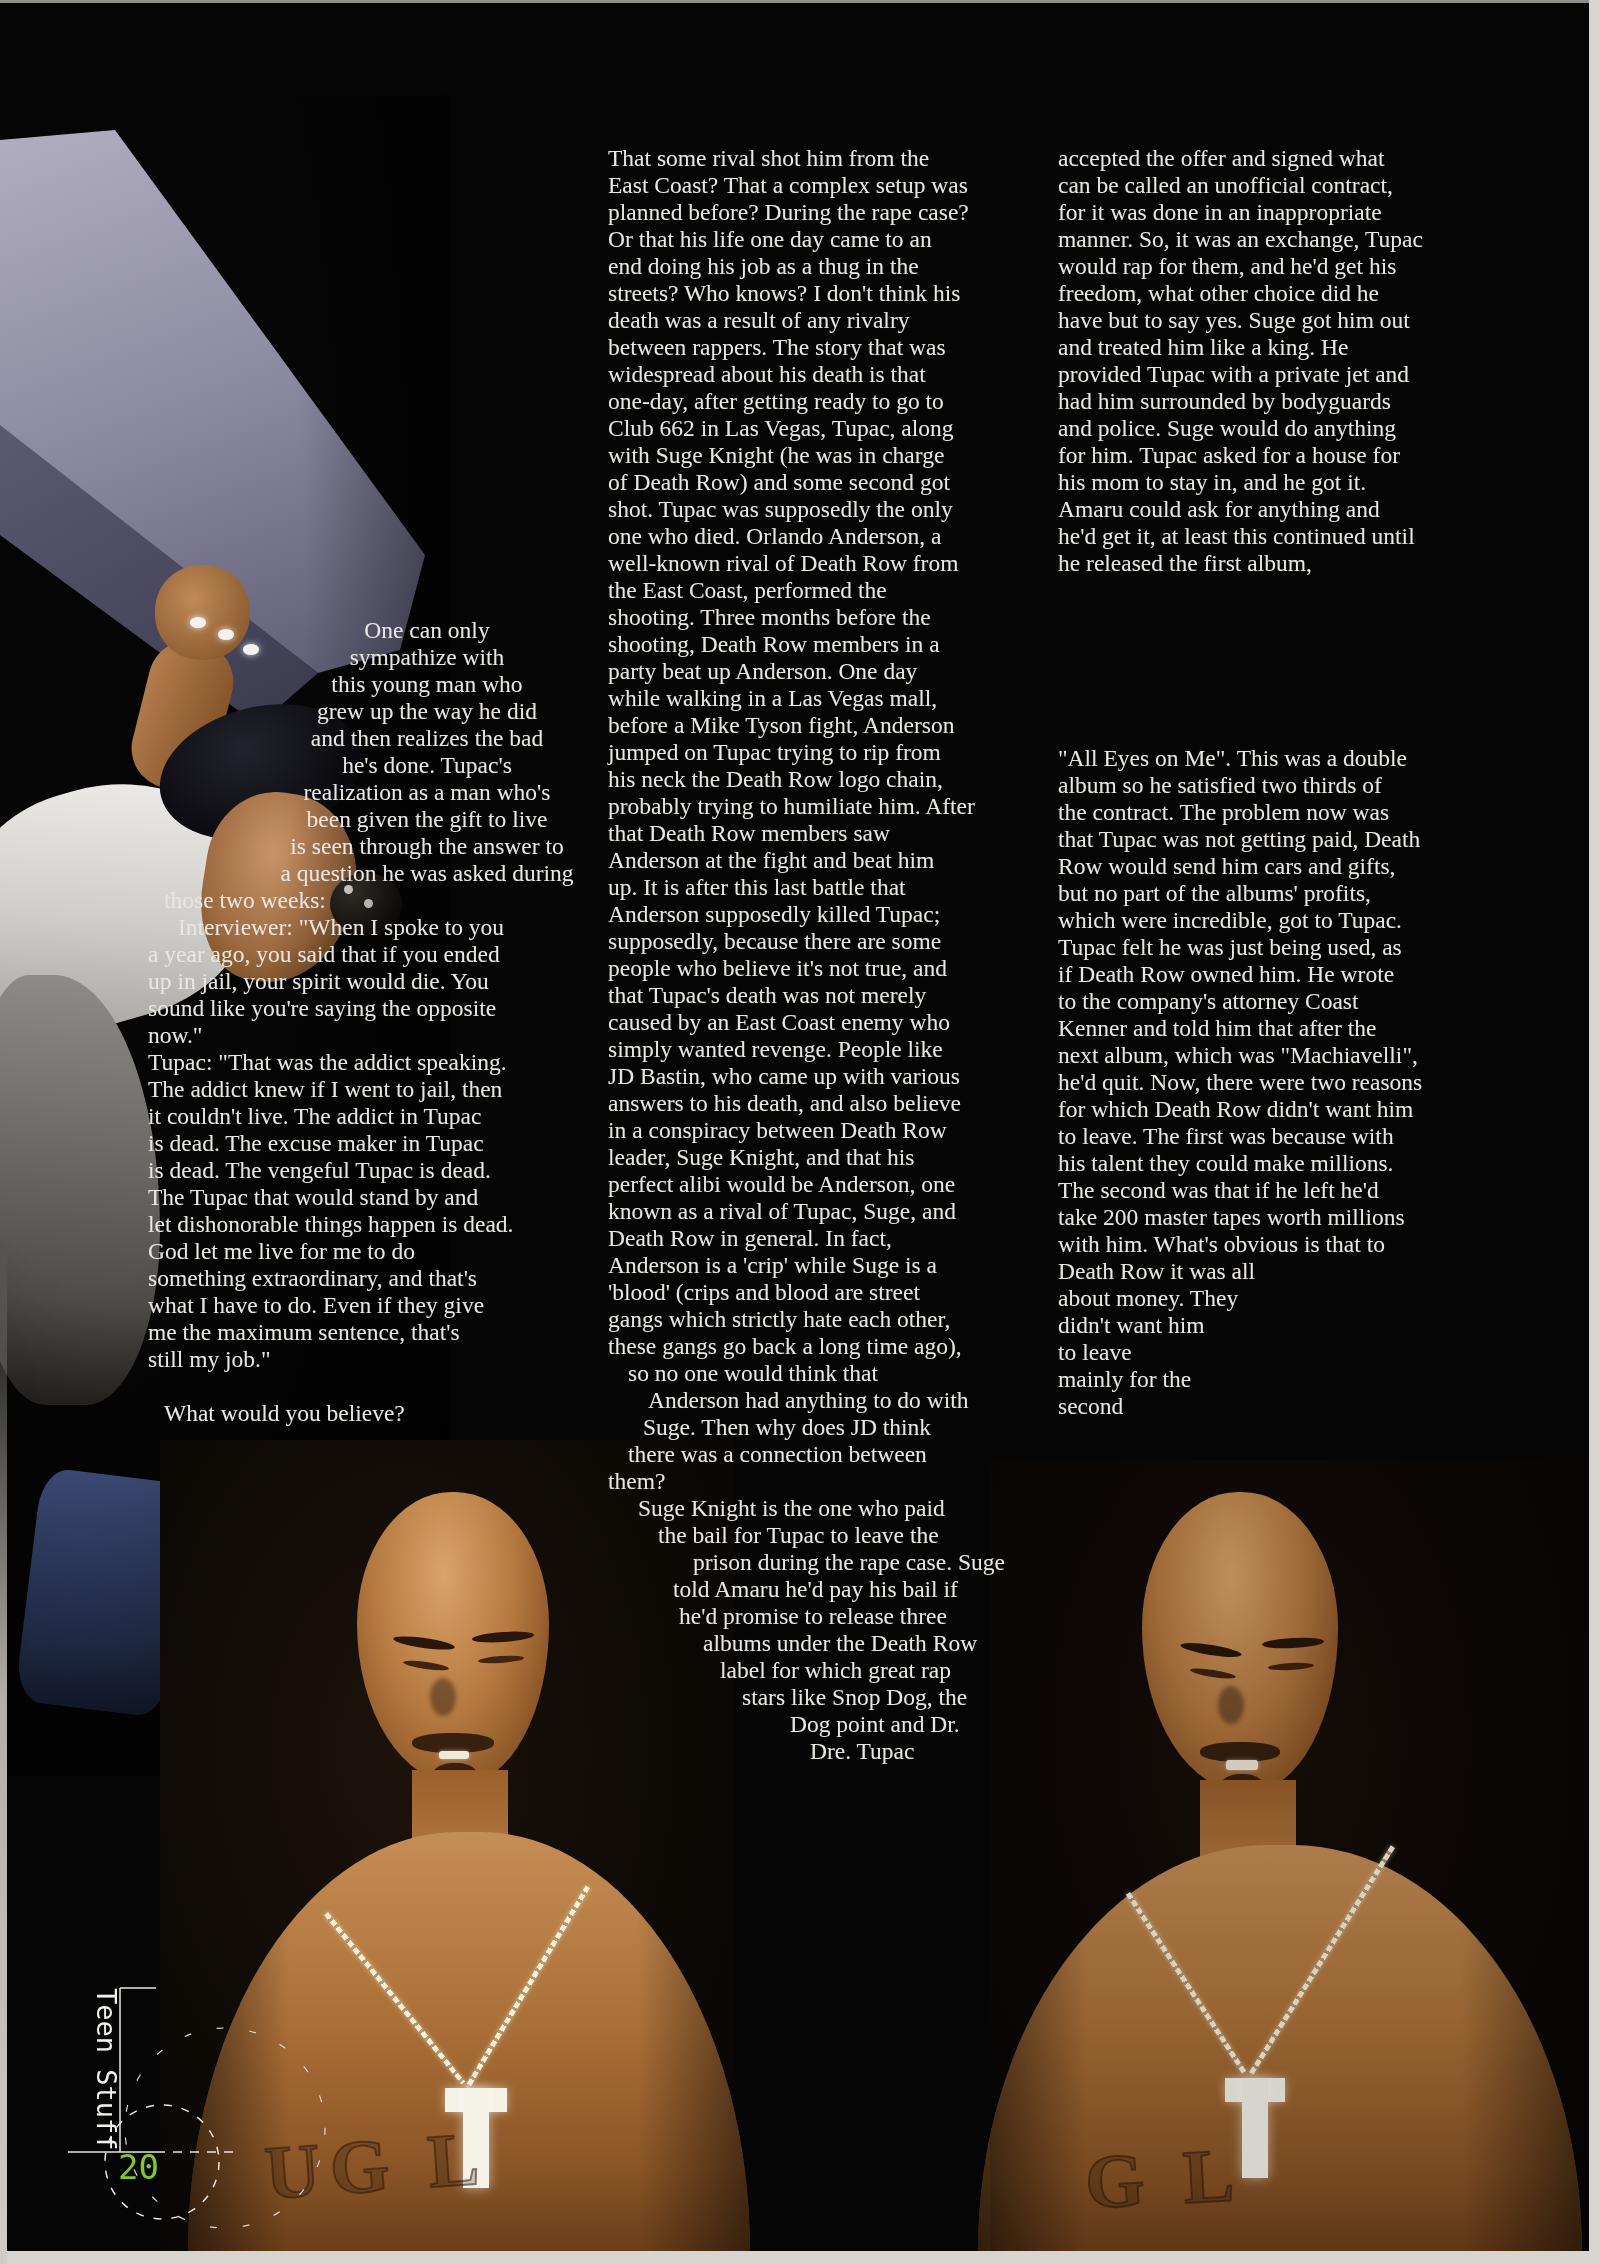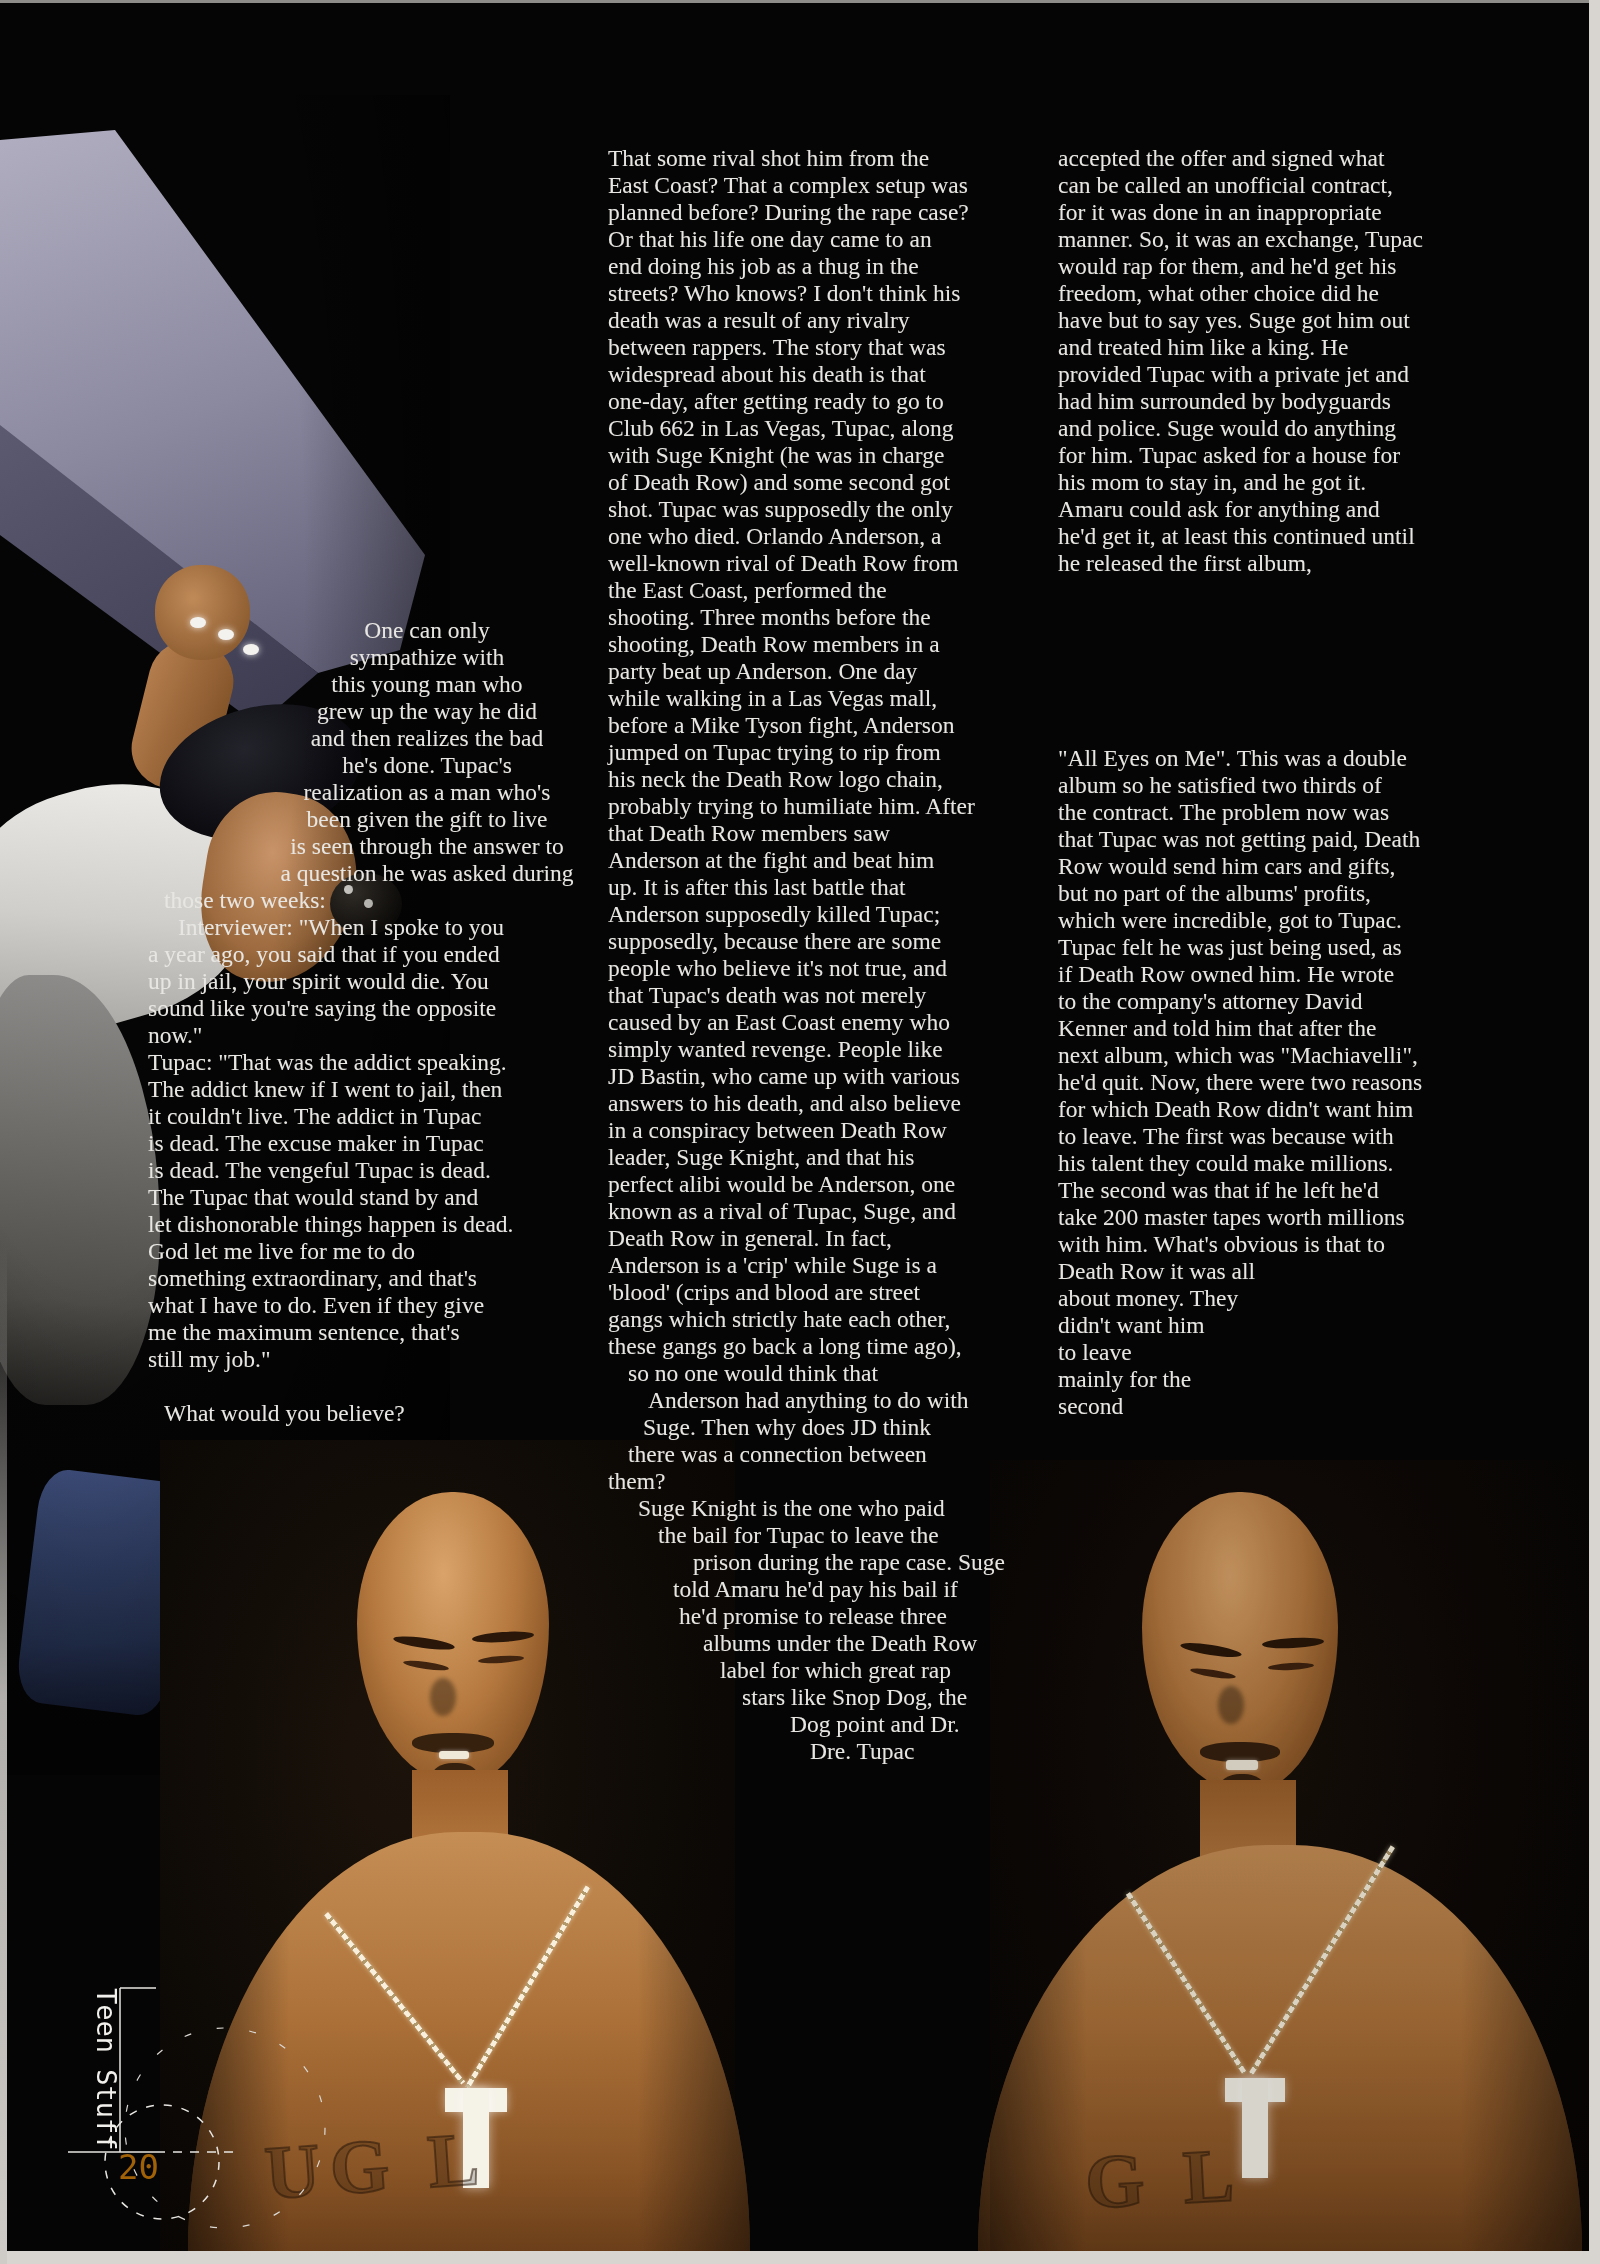--- a/index.html
+++ b/index.html
@@ -93,21 +93,21 @@
   .pend-v{position:absolute;background:#f5f2e8;box-shadow:0 0 12px rgba(255,255,255,.55);}
   .pend-h{position:absolute;background:#f5f2e8;box-shadow:0 0 10px rgba(255,255,255,.5);}
   .tattoo{position:absolute;font-family:"Liberation Serif",serif;font-weight:700;
       color:rgba(0,0,0,.18);-webkit-text-stroke:2px rgba(42,24,9,.55);letter-spacing:10px;}
   .shade{position:absolute;border-radius:50%;background:rgba(0,0,0,.35);filter:blur(2px);}
   .dim{position:absolute;inset:0;background:rgba(0,0,0,.12);}
   
   .sidebar-title{position:absolute;left:122px;top:1988px;z-index:5;color:#f2f0ec;
       font-family:"DejaVu Sans Mono",monospace;font-size:27px;white-space:nowrap;
       transform:rotate(90deg);transform-origin:0 0;}
-  .page-number{position:absolute;left:118px;top:2150px;z-index:5;color:#a16207;
+  .page-number{position:absolute;left:118px;top:2150px;z-index:5;color:#84cc16;
       font-family:"DejaVu Sans Mono",monospace;font-size:34px;line-height:34px;}
   .pagemark{position:absolute;left:50px;top:1975px;z-index:4;}
 </style>
 </head>
 <body>
 
 <div class="page">
 
   <div class="photo photo-tl">
     <div class="beam"></div>
@@ -284,21 +284,21 @@
   <div class="col col-right2">
       <div class="line">"All Eyes on Me". This was a double</div>
       <div class="line">album so he satisfied two thirds of</div>
       <div class="line">the contract. The problem now was</div>
       <div class="line">that Tupac was not getting paid, Death</div>
       <div class="line">Row would send him cars and gifts,</div>
       <div class="line">but no part of the albums' profits,</div>
       <div class="line">which were incredible, got to Tupac.</div>
       <div class="line">Tupac felt he was just being used, as</div>
       <div class="line">if Death Row owned him. He wrote</div>
-      <div class="line">to the company's attorney David</div>
+      <div class="line">to the company's attorney Coast</div>
       <div class="line">Kenner and told him that after the</div>
       <div class="line">next album, which was "Machiavelli",</div>
       <div class="line">he'd quit. Now, there were two reasons</div>
       <div class="line">for which Death Row didn't want him</div>
       <div class="line">to leave. The first was because with</div>
       <div class="line">his talent they could make millions.</div>
       <div class="line">The second was that if he left he'd</div>
       <div class="line">take 200 master tapes worth millions</div>
       <div class="line">with him. What's obvious is that to</div>
       <div class="line">Death Row it was all</div>

